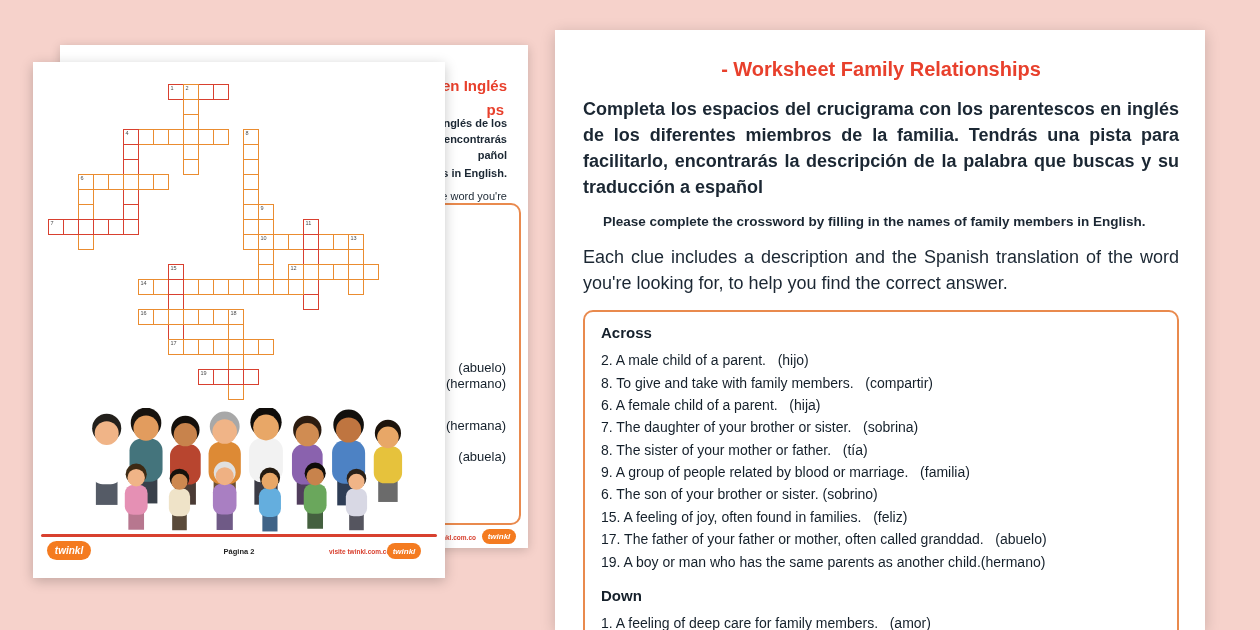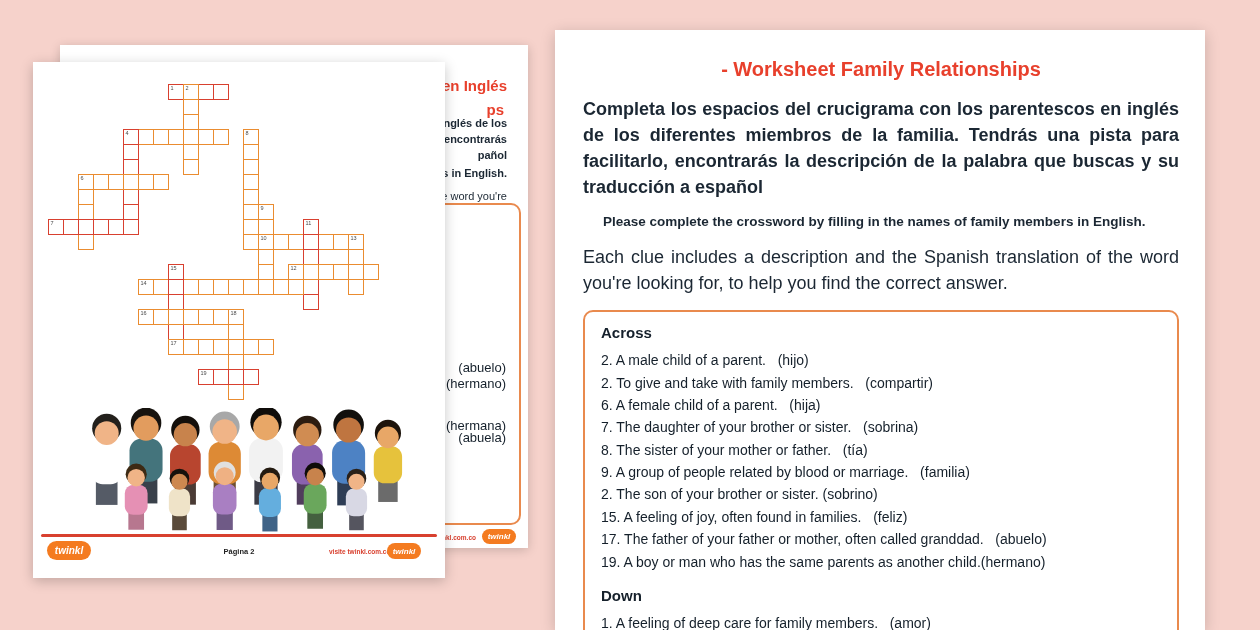--- a/index.html
+++ b/index.html
@@ -58,21 +58,21 @@
   <div class="bp-frag bp-body-frag" style="top:88px;right:21px;">arlo, encontrarás</div>
   <div class="bp-frag bp-body-frag" style="top:104px;right:21px;">pañol</div>
   <div class="bp-frag bp-body-frag" style="top:122px;right:21px;">embers in English.</div>
   <div class="bp-frag bp-body-frag reg" style="top:145px;right:21px;">the word you're</div>
 
   <div class="bp-cluebox"></div>
 
   <div class="bp-frag bp-clue-frag" style="top:315px;right:22px;">(abuelo)</div>
   <div class="bp-frag bp-clue-frag" style="top:331px;right:22px;">(hermano)</div>
   <div class="bp-frag bp-clue-frag" style="top:373px;right:22px;">(hermana)</div>
-  <div class="bp-frag bp-clue-frag" style="top:385px;right:22px;padding-left:34px;">(abuela)</div>
+  <div class="bp-frag bp-clue-frag" style="top:404px;right:22px;padding-left:34px;">(abuela)</div>
 
   <div class="bp-frag bp-site" style="top:489px;right:52px;">visite twinkl.com.co</div>
   <div class="footer-logo bp-logo" style="position:absolute;">twinkl</div>
 </div>
 
 <div class="page page-front">
   <div class="crossword" id="crossword">
       <div class="cw-cell" style="left: 135px; top: 22px; width: 16px; height: 16px; border-color: rgb(216, 64, 47);">
         <span class="cw-num">1</span>
       </div>
@@ -333,26 +333,26 @@
     </div>
 
     <p class="pr-para bold">Completa los espacios del crucigrama con los parentescos en inglés de los diferentes miembros de la familia. Tendrás una pista para facilitarlo, encontrarás la descripción de la palabra que buscas y su traducción a español</p>
     <p class="pr-para en-bold">Please complete the crossword by filling in the names of family members in English.</p>
     <p class="pr-para" style="font-weight:normal;">Each clue includes a description and the Spanish translation of the word you're looking for, to help you find the correct answer.</p>
 
     <div class="clue-box">
       <div class="section-label">Across</div>
       <div>
           <div class="clue">2. A male child of a parent.   (hijo)</div>
-          <div class="clue">2. To give and take with family members.   (compartir)</div>
+          <div class="clue">8. To give and take with family members.   (compartir)</div>
           <div class="clue">6. A female child of a parent.   (hija)</div>
           <div class="clue">7. The daughter of your brother or sister.   (sobrina)</div>
           <div class="clue">8. The sister of your mother or father.   (tía)</div>
           <div class="clue">9. A group of people related by blood or marriage.   (familia)</div>
-          <div class="clue">2. The son of your brother or sister. (sobrino)</div>
+          <div class="clue">6. The son of your brother or sister. (sobrino)</div>
           <div class="clue">15. A feeling of joy, often found in families.   (feliz)</div>
           <div class="clue">17. The father of your father or mother, often called granddad.   (abuelo)</div>
           <div class="clue">19. A boy or man who has the same parents as another child.(hermano)</div>
         </div>
       <div class="down-wrap">
         <div class="section-label">Down</div>
         <div>
             <div class="clue">1. A feeling of deep care for family members.   (amor)</div>
           </div>
       </div>

